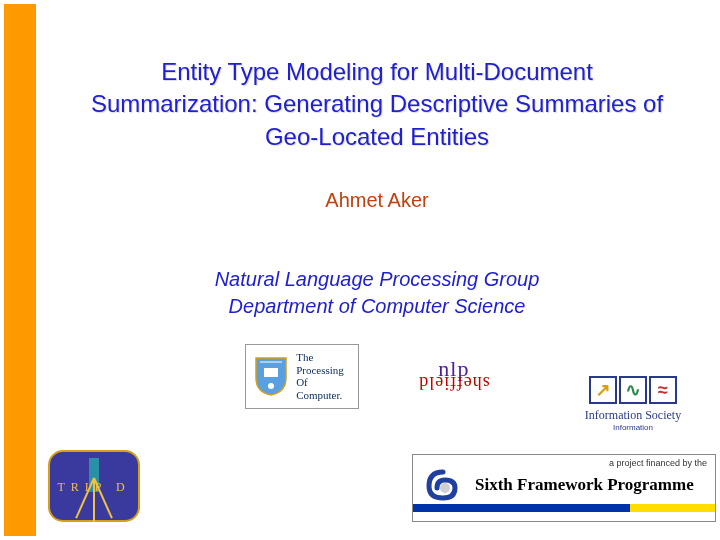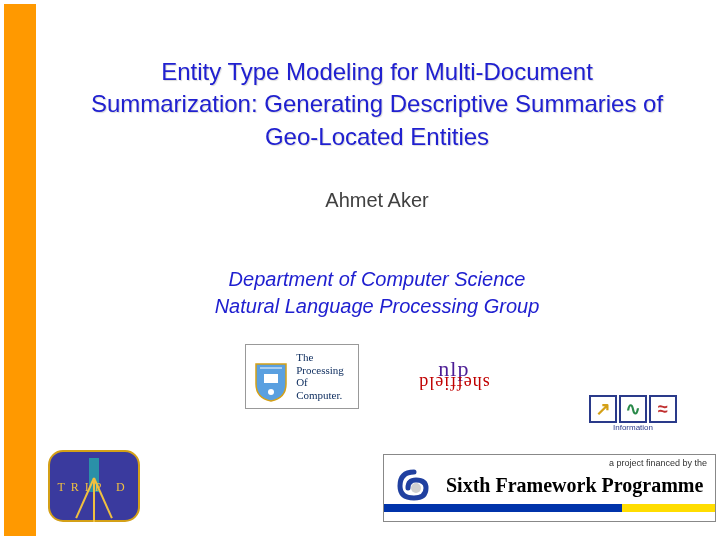--- a/index.html
+++ b/index.html
@@ -30,40 +30,40 @@
   }
   .title {
     color: #2020d0;
     font-size: 24px;
     line-height: 1.35;
     font-weight: normal;
     text-shadow: 1px 1px 1px rgba(0,0,0,0.15);
   }
   .author {
     margin-top: 36px;
-    color: #404040;
+    color: #c2410c;
     font-size: 20px;
   }
   .affil {
     margin-top: 54px;
     color: #2020d0;
     font-style: italic;
     font-size: 20px;
     line-height: 1.35;
   }
   .logo-row {
     margin-top: 24px;
     display: flex;
     justify-content: center;
     gap: 40px;
     align-items: center;
   }
   .uos-logo {
     display: flex;
-    align-items: flex-end;
+    align-items: center;
     gap: 8px;
     border: 1px solid #999;
     padding: 6px 14px 6px 8px;
     background: #fff;
   }
   .uos-shield {
     width: 34px;
     height: 40px;
   }
   .uos-text {
@@ -182,61 +182,61 @@
     font-family: Georgia, serif;
   }
   .ist-sub {
     font-size: 8px;
     color: #2a3a8a;
   }
   .fp6-logo {
     position: absolute;
     right: 4px;
     bottom: 18px;
-    width: 333px;
+    width: 304px;
     height: 68px;
     border: 1px solid #888;
     background: #fff;
   }
   .fp6-top {
     text-align: right;
     font-size: 9px;
     padding: 3px 8px 0 0;
     color: #333;
   }
   .fp6-main {
     display: flex;
     align-items: center;
     padding: 0 8px;
     gap: 10px;
   }
   .fp6-swirl svg { display: block; }
   .fp6-title {
-    font-size: 20px;
+    font-size: 17px;
     font-family: Georgia, 'Times New Roman', serif;
     color: #000;
     font-weight: bold;
   }
   .fp6-bar {
     height: 8px;
     background: linear-gradient(90deg, #0033aa 0%, #0033aa 72%, #ffdd00 72%, #ffdd00 100%);
     margin-top: 2px;
   }
 </style>
 </head>
 <body>
 
 <div class="orange-bar"></div>
 
 <div class="content">
   <div class="title">Entity Type Modeling for Multi-Document Summarization: Generating Descriptive Summaries of Geo-Located Entities</div>
   <div class="author">Ahmet Aker</div>
   <div class="affil">
+    <div>Natural Language Processing Group</div>
     <div>Department of Computer Science</div>
-    <div>Natural Language Processing Group</div>
   </div>
 
   <div class="logo-row">
 
     <div class="uos-logo">
       <svg class="uos-shield" viewBox="0 0 34 40">
         <path d="M2 2 H32 V22 Q32 36 17 39 Q2 36 2 22 Z" fill="#5aa0e0" stroke="#d4a017" stroke-width="1.5"></path>
         <rect x="10" y="12" width="14" height="9" fill="#fff"></rect>
         <path d="M6 6 L28 6" stroke="#fff" stroke-width="1"></path>
         <circle cx="17" cy="30" r="3" fill="#fff"></circle>
@@ -265,20 +265,21 @@
     <div class="leg l3"></div>
   </div>
 </div>
 
 <div class="ist-logo">
   <div class="ist-boxes">
     <div class="ist-box" style="color:#d4a017">↗</div>
     <div class="ist-box" style="color:#2a8a4a">∿</div>
     <div class="ist-box" style="color:#c03030">≈</div>
   </div>
+  <div class="ist-cap">Information Society</div>
   <div class="ist-sub">Information</div>
 </div>
 
 <div class="fp6-logo">
   <div class="fp6-top">a project financed by the</div>
   <div class="fp6-main">
     <div class="fp6-swirl">
       <svg width="44" height="34" viewBox="0 0 44 34">
         <path d="M22 4 Q8 4 8 18 Q8 30 22 30 Q34 30 34 20 Q34 12 24 12 Q16 12 16 20" fill="none" stroke="#2040a0" stroke-width="5" stroke-linecap="round"></path>
         <circle cx="24" cy="20" r="5" fill="#d0d0d0"></circle>

